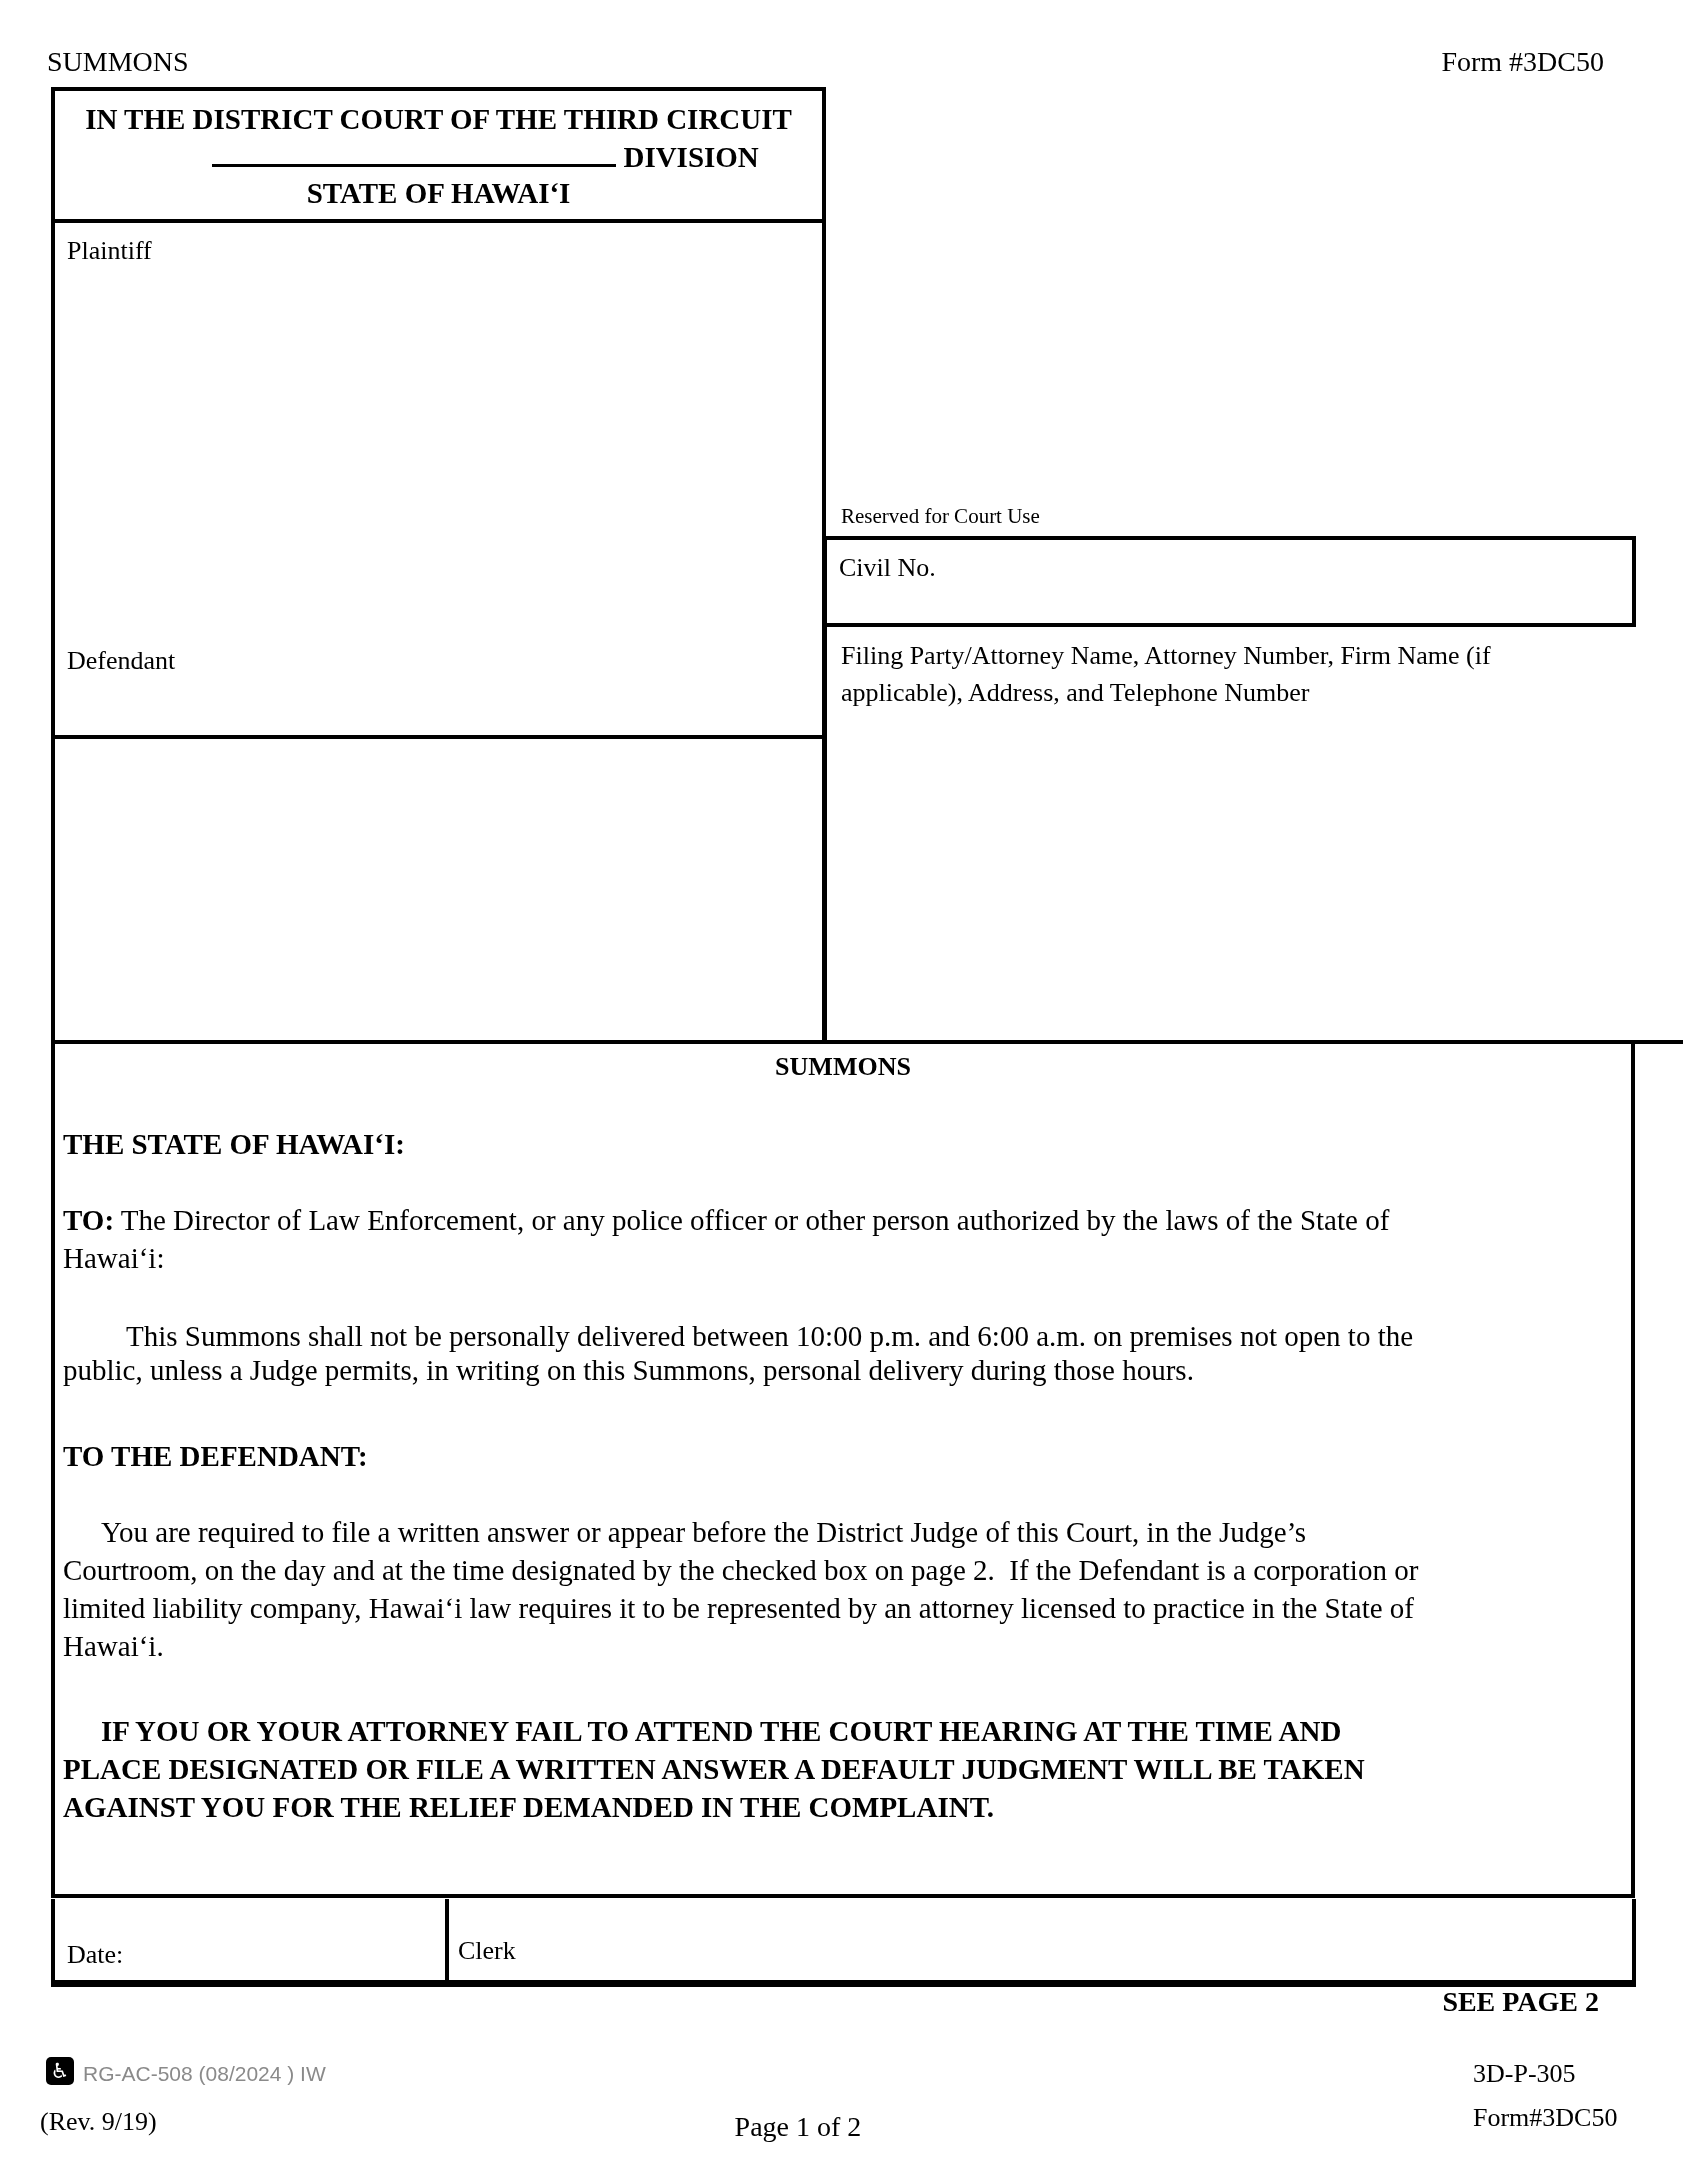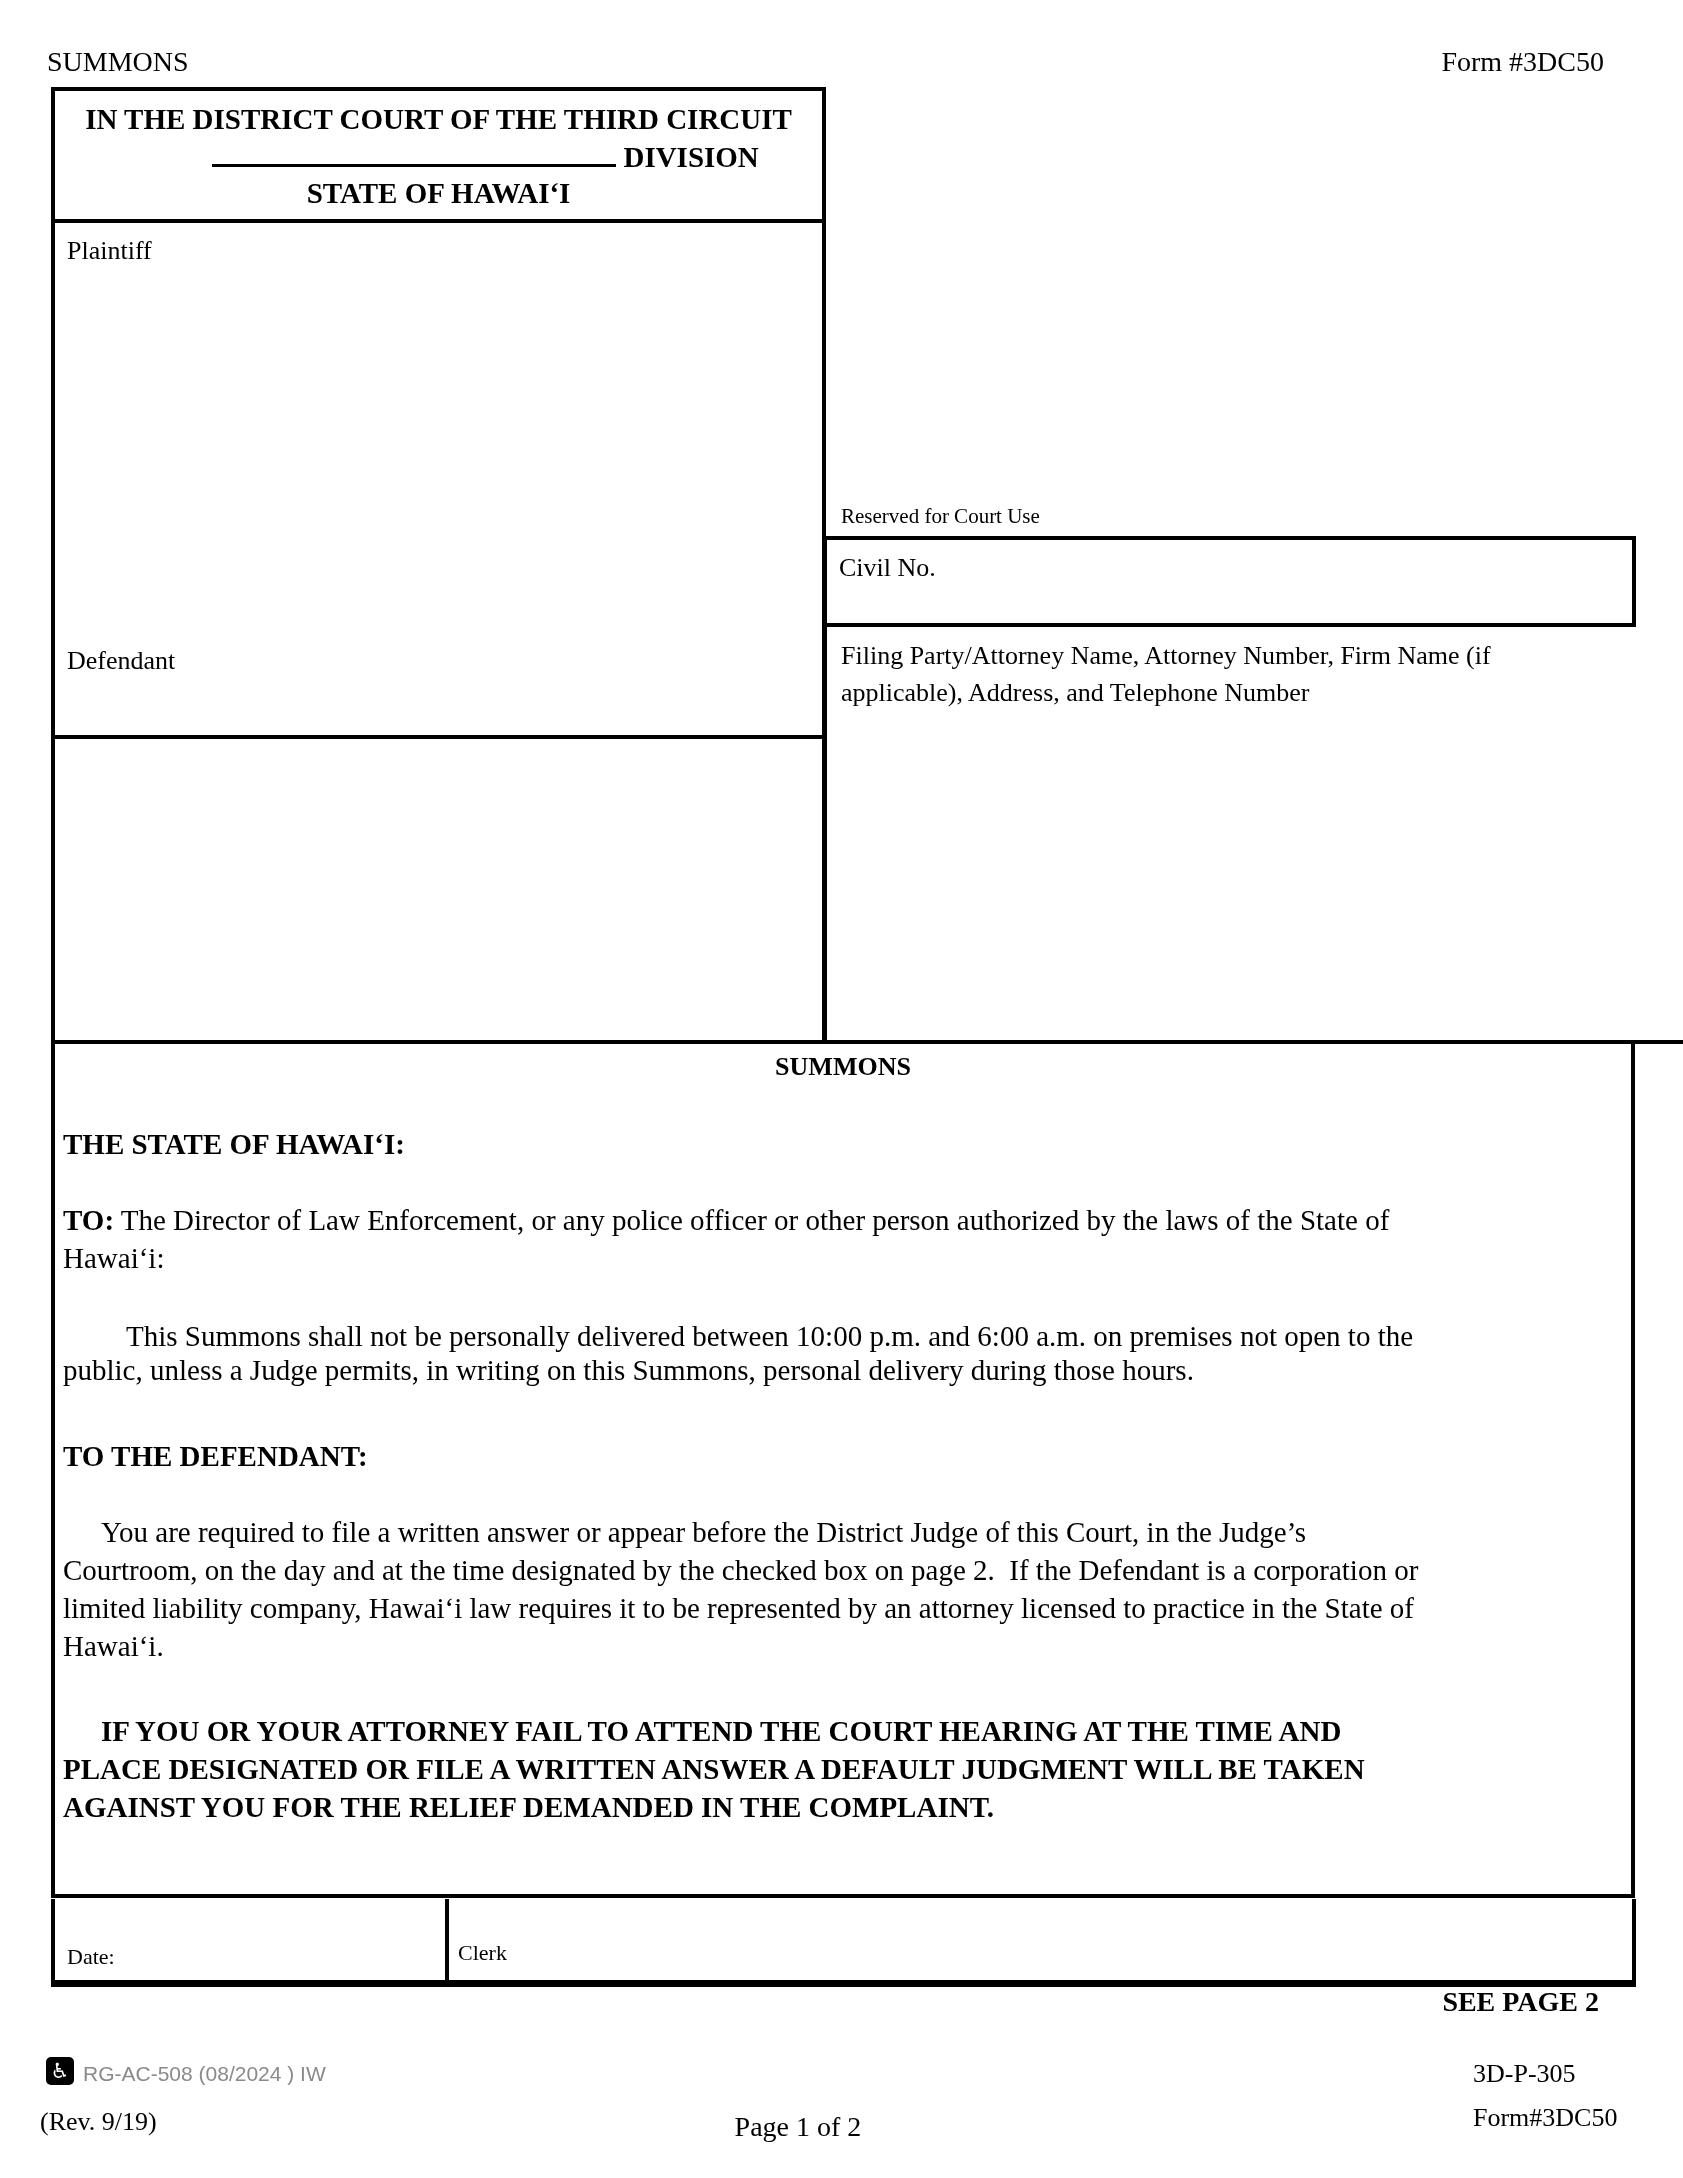--- a/index.html
+++ b/index.html
@@ -33,21 +33,21 @@
   #state-heading{top:85px;}
   #defendant-heading{top:397px;}
   .para{position:absolute;left:8px;width:1574px;font-size:29px;line-height:38px;white-space:pre-wrap;}
   #to-paragraph{top:158px;}
   #delivery-paragraph{top:276px;line-height:34px;text-indent:63px;}
   #answer-paragraph{top:470px;text-indent:38px;}
   #warning-paragraph{top:669px;font-weight:bold;text-indent:38px;}
   
   #date-cell{left:51px;top:1899px;width:398px;height:88px;border-left:4px solid #000;border-right:4px solid #000;border-bottom:7px solid #000;}
   #clerk-cell{left:446px;top:1899px;width:1190px;height:88px;border-right:4px solid #000;border-bottom:7px solid #000;}
-  .sig-label{position:absolute;left:12px;bottom:10px;font-size:22px;}
+  .sig-label{position:absolute;left:12px;bottom:10px;font-size:26px;}
   #see-page{right:84px;top:1986px;font-weight:bold;font-size:28px;}
   
   #footer-icon{left:46px;top:2057px;width:28px;height:28px;background:#000;border-radius:5px;color:#fff;
     font-family:"DejaVu Sans",sans-serif;font-size:21px;line-height:28px;text-align:center;}
   #doc-code{left:83px;top:2062px;font-family:"Liberation Sans",sans-serif;font-size:21px;color:#8a8a8a;}
   #revision{left:40px;top:2107px;font-size:26px;}
   #page-number{left:0;top:2111px;width:1564px;text-align:center;font-size:28px;padding-left:32px;}
   #form-code-1{left:1473px;top:2059px;font-size:26px;}
   #form-code-2{left:1473px;top:2103px;font-size:26px;}
 </style>

